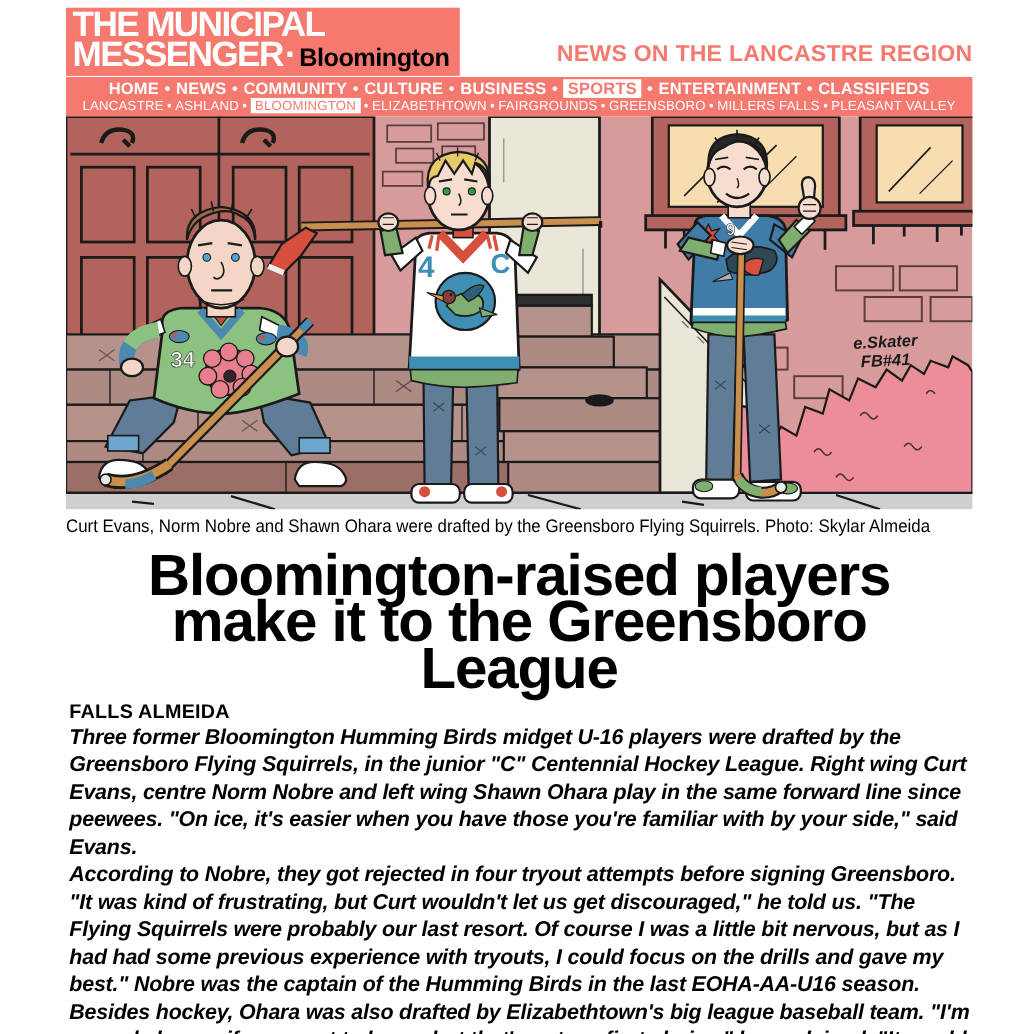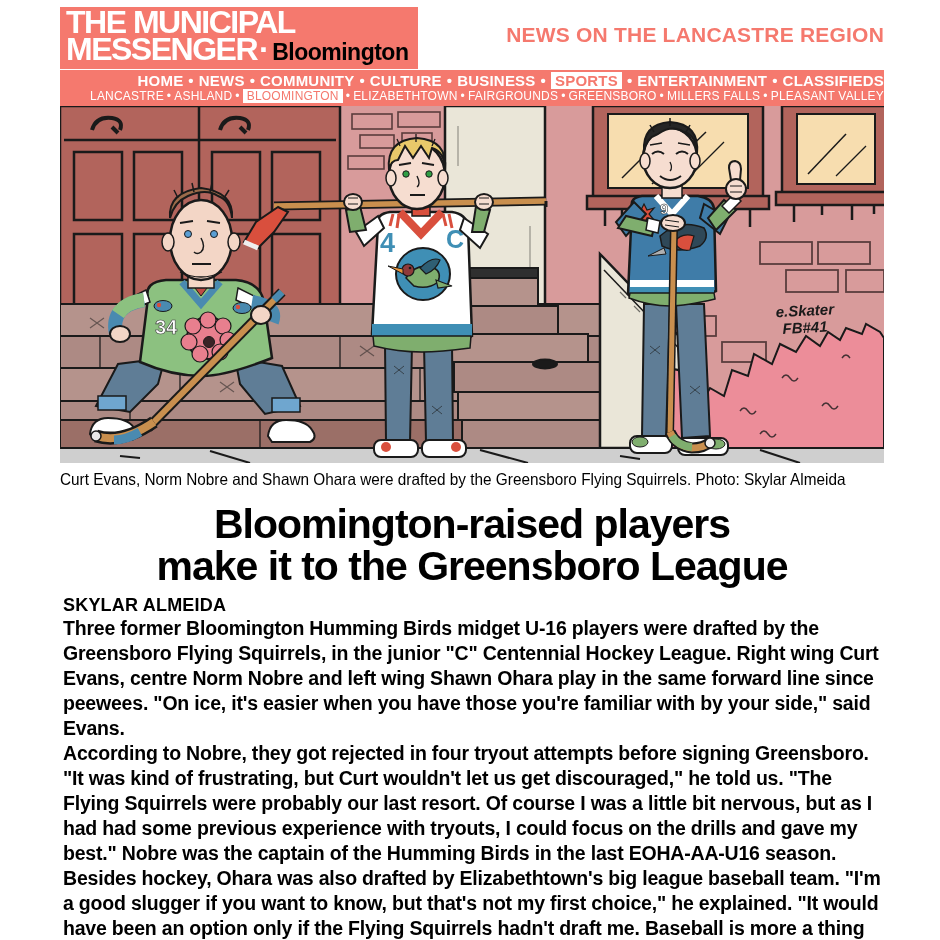--- a/index.html
+++ b/index.html
@@ -12,49 +12,49 @@
   
   .masthead{position:relative;height:63px;}
   .logo-box{
     position:absolute;left:0;top:7px;background:var(--salmon);
     color:#fff;padding:2px 10px 3px 6px;white-space:nowrap;
   }
   .logo-line{font-size:32px;font-weight:bold;line-height:27px;letter-spacing:-1.5px;}
   .logo-dot{color:#fff;margin:0 4px 0 2px;}
   .edition{color:#000;font-size:23px;font-weight:bold;letter-spacing:-0.5px;}
   .tagline{
-    position:absolute;right:0;bottom:16px;color:var(--salmon);
+    position:absolute;right:0;bottom:2px;color:var(--salmon);
     font-weight:bold;font-size:21px;letter-spacing:0.2px;white-space:nowrap;
   }
 
   
-  .navbar{background:var(--salmon);margin-top:7px;text-align:right;padding:2px 0 3px;}
+  .navbar{background:var(--salmon);margin-top:7px;text-align:center;padding:2px 0 3px;}
   .nav-row1{font-size:15px;font-weight:bold;color:#fff;line-height:17px;letter-spacing:0.2px;white-space:nowrap;}
   .nav-row2{font-size:12px;font-weight:normal;color:#fff;line-height:14px;letter-spacing:0.2px;white-space:nowrap;}
   .nav-item{color:#fff;text-decoration:none;cursor:pointer;}
   .nav-item.active{background:#fff;color:var(--salmon);padding:0 4px;}
   .sep{margin:0 5px;}
   .nav-row2 .sep{margin:0 3px;}
 
   
   .illustration{line-height:0;}
   .illustration svg{display:block;}
   .sig{font-size:15px;font-style:italic;font-weight:bold;}
 
   
   .caption{
     margin-top:7px;font-size:16.5px;color:#000;white-space:nowrap;
     transform:scaleX(.93);transform-origin:0 50%;
   }
   h1.headline{
     margin:14px 0 8px;text-align:center;font-weight:bold;
-    font-size:41px;line-height:42px;letter-spacing:-1px;
+    font-size:53px;line-height:42px;letter-spacing:-1px;
   }
   .byline{font-weight:bold;font-size:18px;padding-left:3px;letter-spacing:0.2px;}
-  .article p{margin:0;padding-left:3px;font-weight:bold;font-size:19.5px;line-height:25px;letter-spacing:-0.2px;}
+  .article p{margin:0;padding-left:3px;font-weight:bold;font-size:19.5px;line-height:25px;letter-spacing:-0.2px;font-style:italic;}
 </style>
 </head>
 <body>
 
 <div class="page">
 
   <header class="masthead">
     <div class="logo-box">
       <div class="logo-line">THE MUNICIPAL</div>
       <div class="logo-line"><span>MESSENGER</span><span class="logo-dot">·</span><span class="edition">Bloomington</span></div>
@@ -418,19 +418,19 @@
   </div>
 
   <div class="caption">Curt Evans, Norm Nobre and Shawn Ohara were drafted by the Greensboro Flying Squirrels. Photo: Skylar Almeida</div>
 
   <h1 class="headline">
     <span>Bloomington-raised players</span><br>
     <span>make it to the Greensboro League</span>
   </h1>
 
   <div class="article">
-    <div class="byline">SKYLAR ALMEIDA</div>
+    <div class="byline">FALLS ALMEIDA</div>
     <p>Three former Bloomington Humming Birds midget U-16 players were drafted by the Greensboro Flying Squirrels, in the junior "C" Centennial Hockey League. Right wing Curt Evans, centre Norm Nobre and left wing Shawn Ohara play in the same forward line since peewees. "On ice, it's easier when you have those you're familiar with by your side," said Evans.</p>
     <p>According to Nobre, they got rejected in four tryout attempts before signing Greensboro. "It was kind of frustrating, but Curt wouldn't let us get discouraged," he told us. "The Flying Squirrels were probably our last resort. Of course I was a little bit nervous, but as I had had some previous experience with tryouts, I could focus on the drills and gave my best." Nobre was the captain of the Humming Birds in the last EOHA-AA-U16 season.</p>
     <p>Besides hockey, Ohara was also drafted by Elizabethtown's big league baseball team. "I'm a good slugger if you want to know, but that's not my first choice," he explained. "It would have been an option only if the Flying Squirrels hadn't draft me. Baseball is more a thing of my father. I like it, I enjoy playing, but I wouldn't</p>
   </div>
 
 </div>
 
 </body></html>

